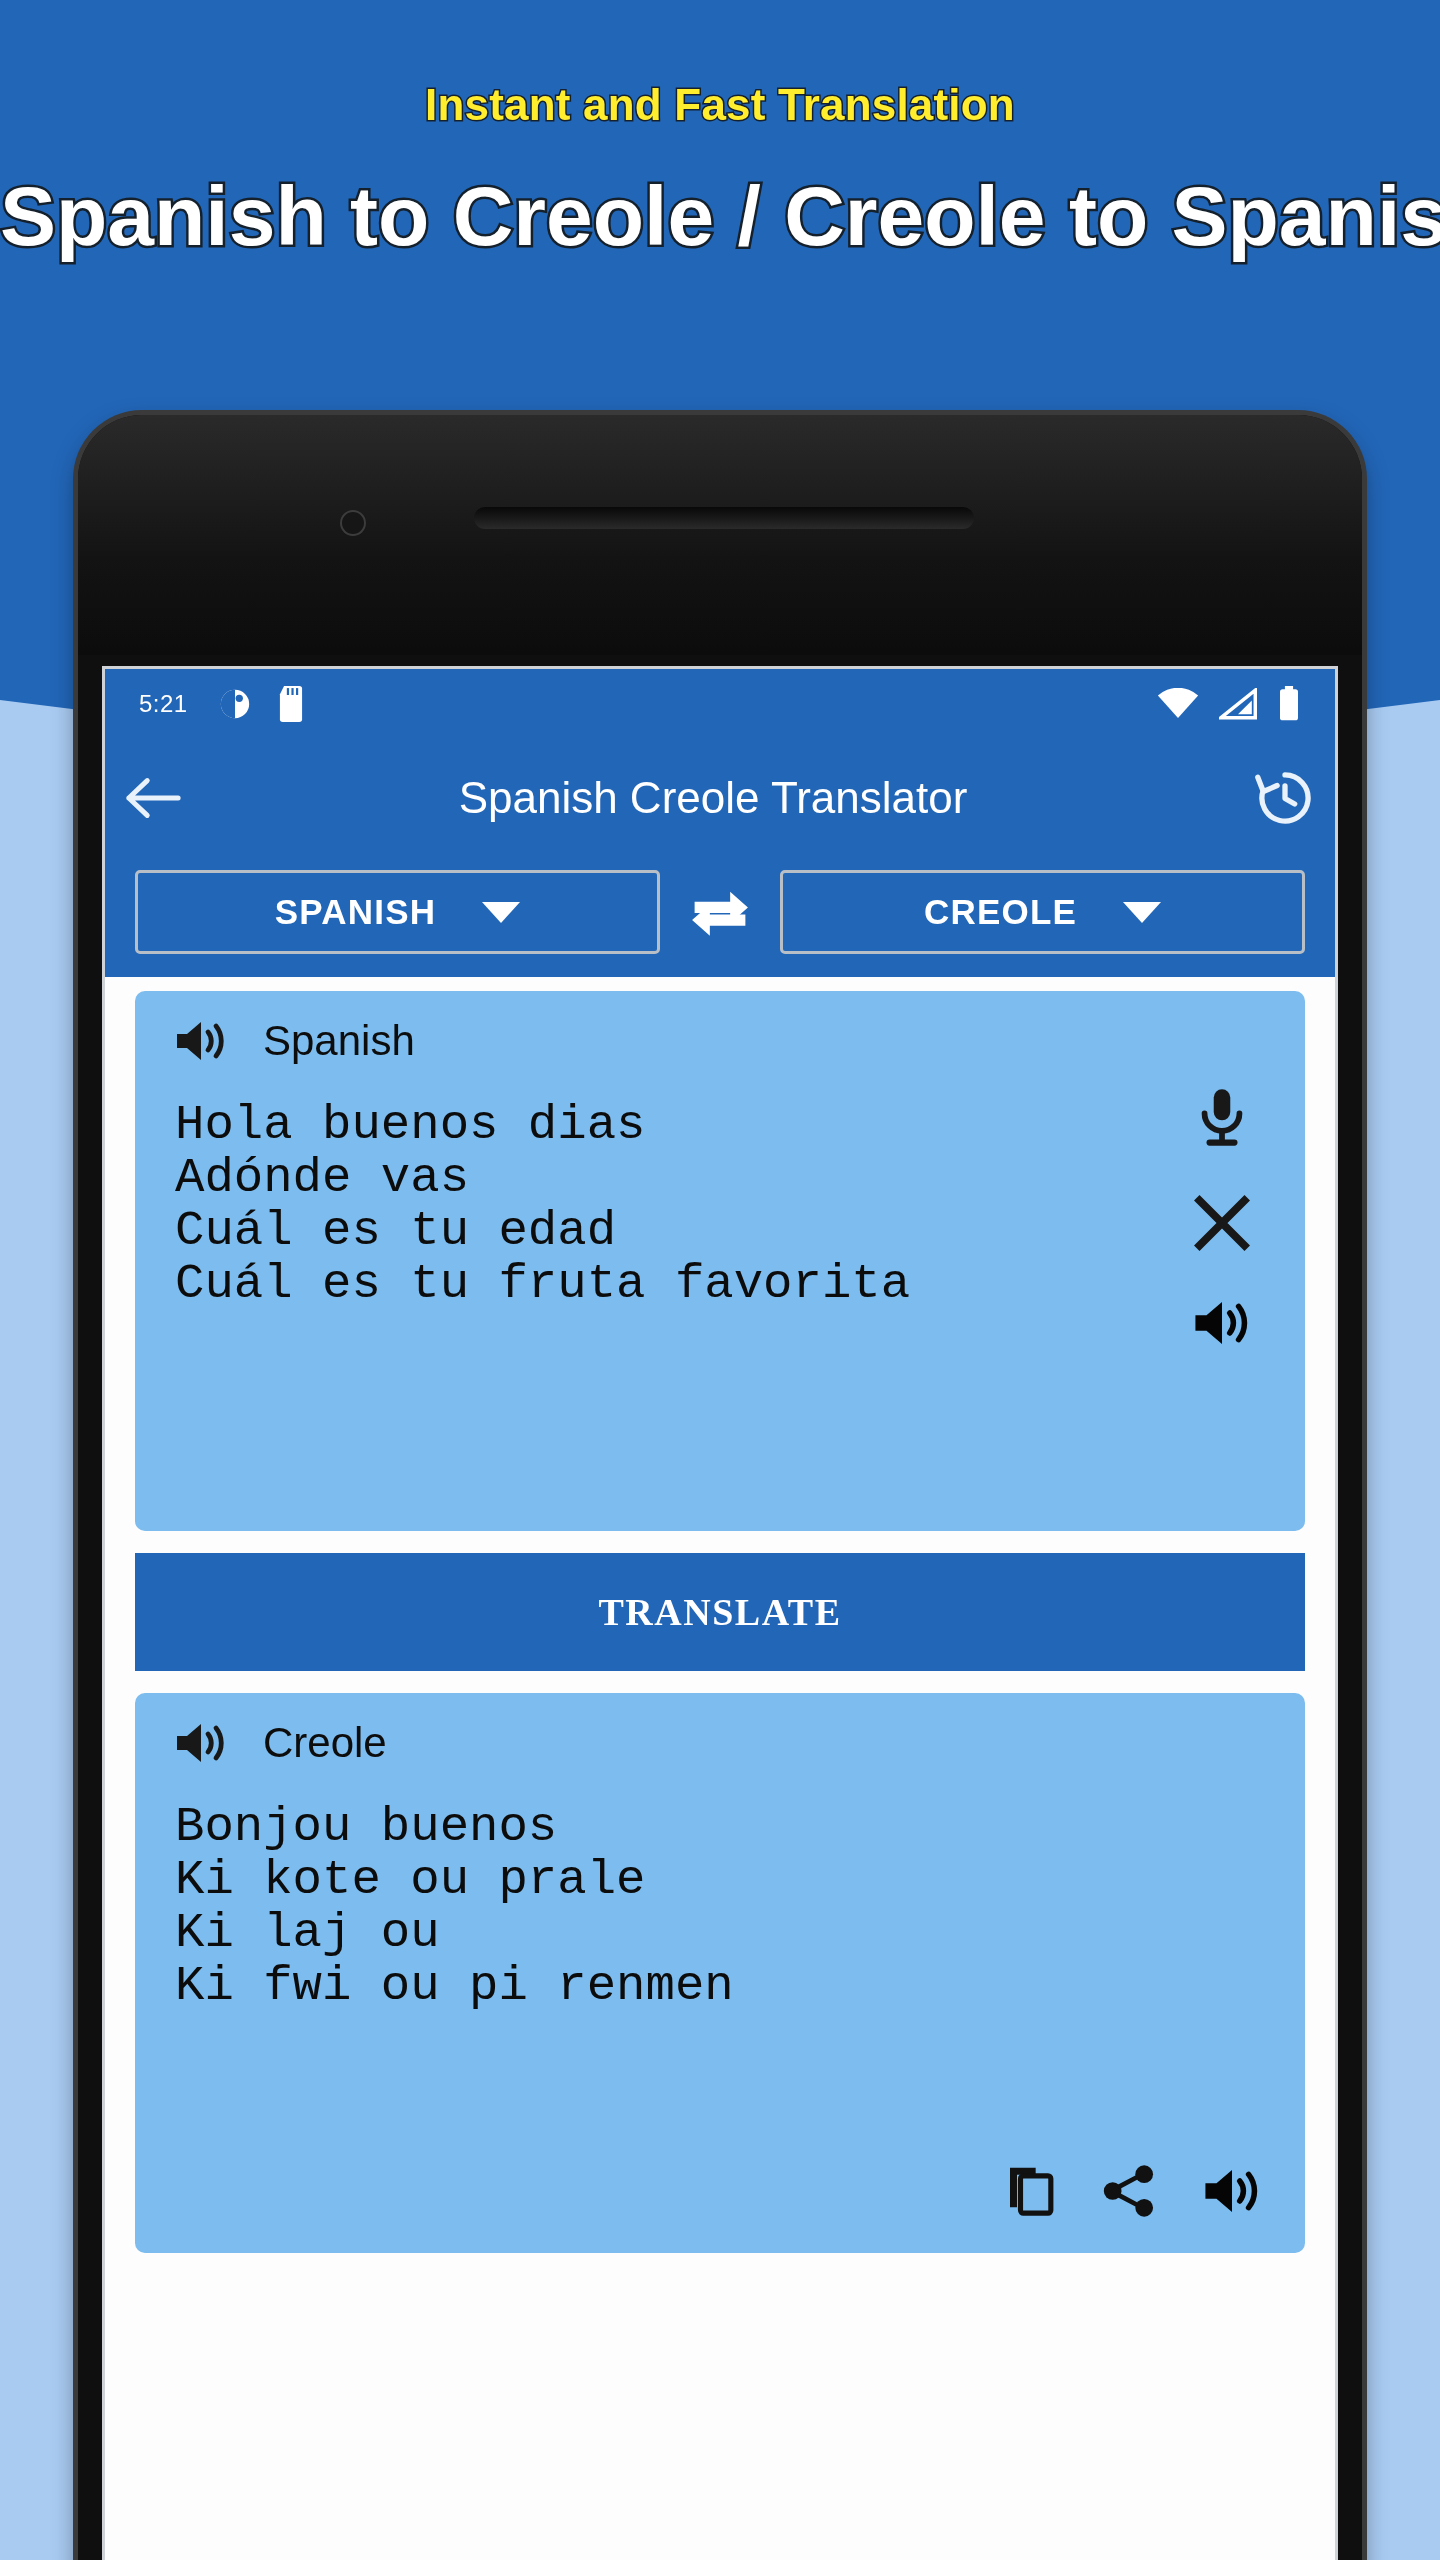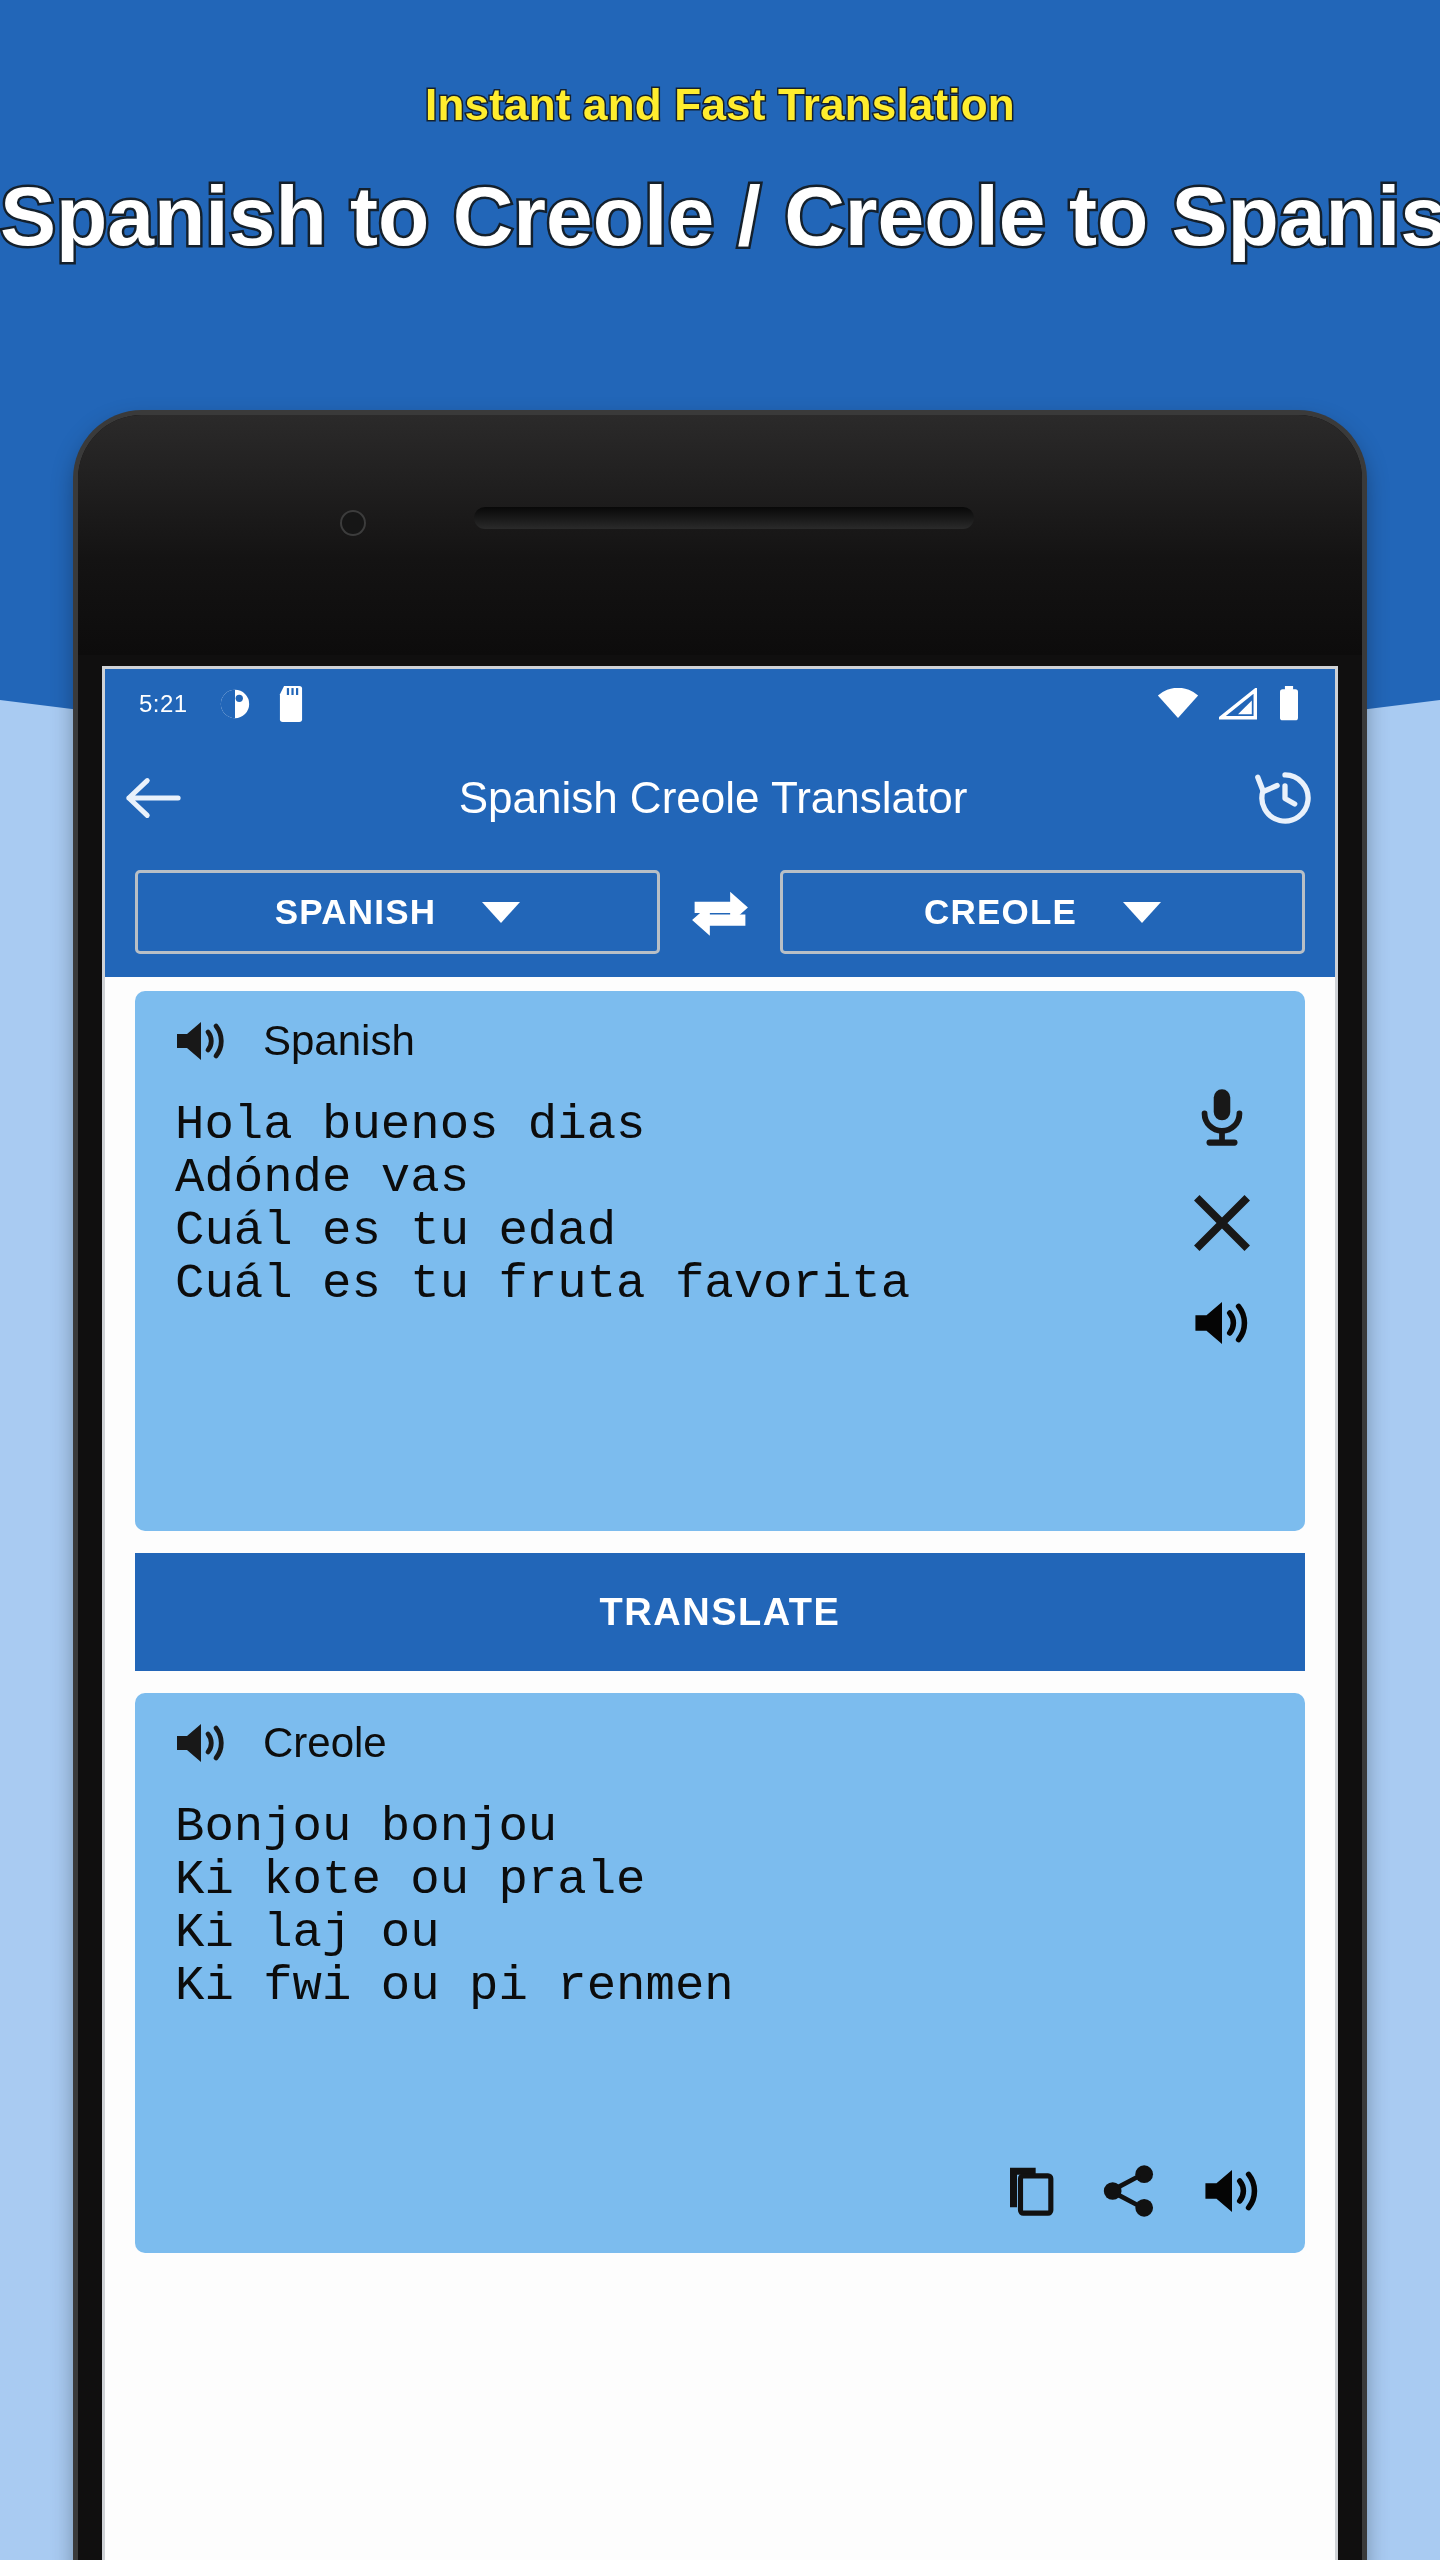--- a/index.html
+++ b/index.html
@@ -212,21 +212,21 @@
   }
   .translate-btn {
     margin-top: 22px;
     height: 118px;
     background: #2266b8;
     display: flex; align-items: center; justify-content: center;
     color: #fff;
     font-size: 38px;
     font-weight: bold;
     letter-spacing: 1.5px;
-    font-family: Liberation Sans, sans-serif;
+    font-family: Liberation Serif, serif;
   }
   #result-card { margin-top: 22px; height: 560px; }
   .result-actions {
     position: absolute;
     right: 42px; bottom: 34px;
     display: flex; align-items: center; gap: 44px;
   }
 </style>
 </head>
 <body>
@@ -369,21 +369,21 @@
           <div class="card-head">
             <span class="icn">
               <svg width="56" height="46" viewBox="0 0 28 23">
                 <path d="M2 8 h5 L14 2 v19 L7 15 h-5 Z" fill="#181818"></path>
                 <path d="M17.5 7 a7 7 0 0 1 0 9" fill="none" stroke="#181818" stroke-width="2.4" stroke-linecap="round"></path>
                 <path d="M21.5 4 a12 12 0 0 1 0 15" fill="none" stroke="#181818" stroke-width="2.4" stroke-linecap="round"></path>
               </svg>
             </span>
             <span class="card-head-label">Creole</span>
           </div>
-          <div class="card-text">Bonjou bonjou
+          <div class="card-text">Bonjou buenos
 Ki kote ou prale
 Ki laj ou
 Ki fwi ou pi renmen</div>
 
           <div class="result-actions">
             <span class="icn">
               <svg width="52" height="56" viewBox="0 0 22 24">
                 <path d="M2 2 h11 v3 h-8 v14 h-3 Z" fill="#111"></path>
                 <rect x="6.5" y="5.5" width="13" height="16" rx="1.2" fill="none" stroke="#111" stroke-width="2.2"></rect>
               </svg>

